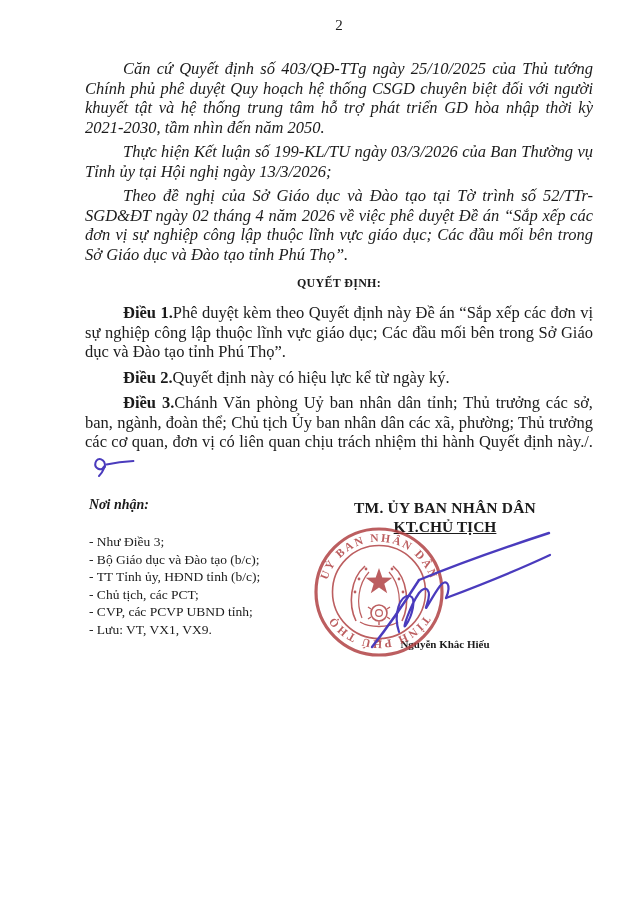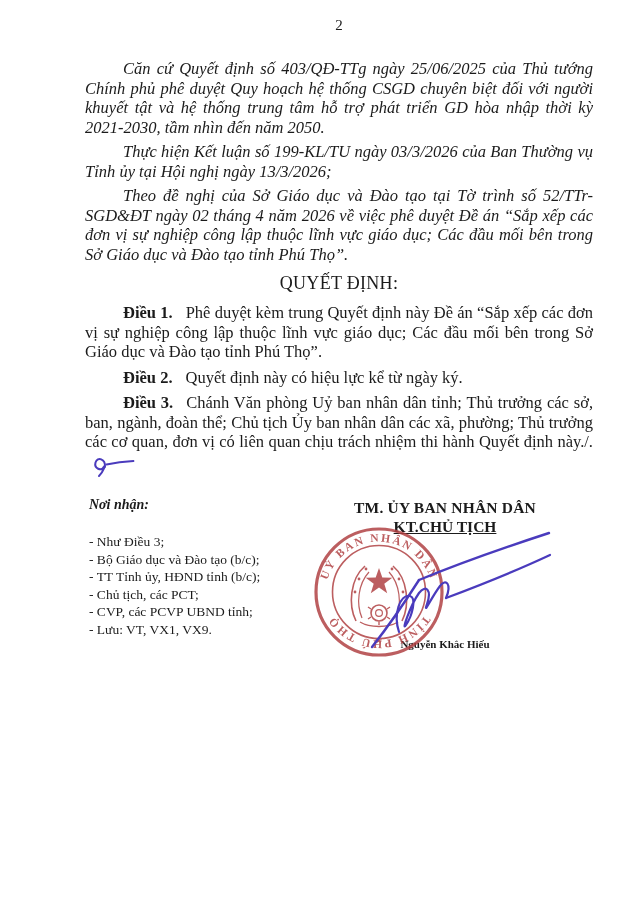--- a/index.html
+++ b/index.html
@@ -13,26 +13,26 @@
   .page{position:relative;width:640px;height:905px;background:#ffffff;}
   .content{padding:16px 47px 0 85px;}
   .page-number{text-align:center;font-size:15px;line-height:19px;margin-bottom:24px;}
   p.par{
     font-size:16.5px;line-height:19.5px;
     text-align:justify;text-indent:38px;
     margin:0 0 5px 0;
   }
   p.preamble-par{font-style:italic;}
   .decision-heading{
-    font-weight:normal;text-align:center;
-    font-size:18px;line-height:21px;
+    font-weight:bold;text-align:center;
+    font-size:12px;line-height:21px;
     margin:9px 0 9px 0;letter-spacing:.3px;
   }
   p.article{margin-bottom:6px;}
-  p.article b{margin-right:13px;}
+  p.article b{margin-right:0;}
   .paraph{vertical-align:-7px;margin-left:5px;}
   
   .footer{position:relative;height:250px;margin-top:12px;}
   .recipients{position:absolute;left:4px;top:6px;font-size:13.5px;line-height:17.5px;}
   .recipients-title{font-weight:bold;font-style:italic;font-size:14px;margin-bottom:20px;}
   .sign-block{
     position:absolute;left:215px;top:2px;width:290px;
     text-align:center;font-weight:bold;margin-top:6px;
   }
   .sign-authority{font-size:15.5px;line-height:19.5px;letter-spacing:.2px;}
@@ -47,27 +47,27 @@
   .ink{stroke:#4a3bbd;fill:none;stroke-linecap:round;stroke-linejoin:round;}
 </style>
 </head>
 <body>
 
 <div class="page">
   <div class="content">
 
     <div class="page-number">2</div>
 
-    <p class="par preamble-par">Căn cứ Quyết định số 403/QĐ-TTg ngày 25/06/2025 của Thủ tướng Chính phủ phê duyệt Quy hoạch hệ thống CSGD chuyên biệt đối với người khuyết tật và hệ thống trung tâm hỗ trợ phát triển GD hòa nhập thời kỳ 2021-2030, tầm nhìn đến năm 2050.</p>
+    <p class="par preamble-par">Căn cứ Quyết định số 403/QĐ-TTg ngày 25/10/2025 của Thủ tướng Chính phủ phê duyệt Quy hoạch hệ thống CSGD chuyên biệt đối với người khuyết tật và hệ thống trung tâm hỗ trợ phát triển GD hòa nhập thời kỳ 2021-2030, tầm nhìn đến năm 2050.</p>
     <p class="par preamble-par">Thực hiện Kết luận số 199-KL/TU ngày 03/3/2026 của Ban Thường vụ Tỉnh ủy tại Hội nghị ngày 13/3/2026;</p>
     <p class="par preamble-par">Theo đề nghị của Sở Giáo dục và Đào tạo tại Tờ trình số 52/TTr-SGD&amp;ĐT ngày 02 tháng 4 năm 2026 về việc phê duyệt Đề án “Sắp xếp các đơn vị sự nghiệp công lập thuộc lĩnh vực giáo dục; Các đầu mối bên trong Sở Giáo dục và Đào tạo tỉnh Phú Thọ”.</p>
 
     <div class="decision-heading">QUYẾT ĐỊNH:</div>
 
-    <p class="par article"><b>Điều 1.</b><span>Phê duyệt kèm trung Quyết định này Đề án “Sắp xếp các đơn vị sự nghiệp công lập thuộc lĩnh vực giáo dục; Các đầu mối bên trong Sở Giáo dục và Đào tạo tỉnh Phú Thọ”.</span></p>
+    <p class="par article"><b>Điều 1.</b><span>Phê duyệt kèm theo Quyết định này Đề án “Sắp xếp các đơn vị sự nghiệp công lập thuộc lĩnh vực giáo dục; Các đầu mối bên trong Sở Giáo dục và Đào tạo tỉnh Phú Thọ”.</span></p>
 
     <p class="par article"><b>Điều 2.</b><span>Quyết định này có hiệu lực kể từ ngày ký.</span></p>
 
     <p class="par article"><b>Điều 3.</b><span>Chánh Văn phòng Uỷ ban nhân dân tỉnh; Thủ trưởng các sở, ban, ngành, đoàn thể; Chủ tịch Ủy ban nhân dân các xã, phường; Thủ trưởng các cơ quan, đơn vị có liên quan chịu trách nhiệm thi hành Quyết định này./.</span><svg class="paraph" width="46" height="26" viewBox="0 0 46 26">
           <path class="ink" stroke-width="2" d="M15,15 C15.5,6.5 7.5,4.5 5.5,10.5 C4,16 11,20.5 14.5,14 C16,11 13.5,20 9,24"></path>
           <path class="ink" stroke-width="1.8" d="M16.5,12.5 C26,10.5 35,9.5 43.5,9"></path>
         </svg></p>
 
     <div class="footer">
 

